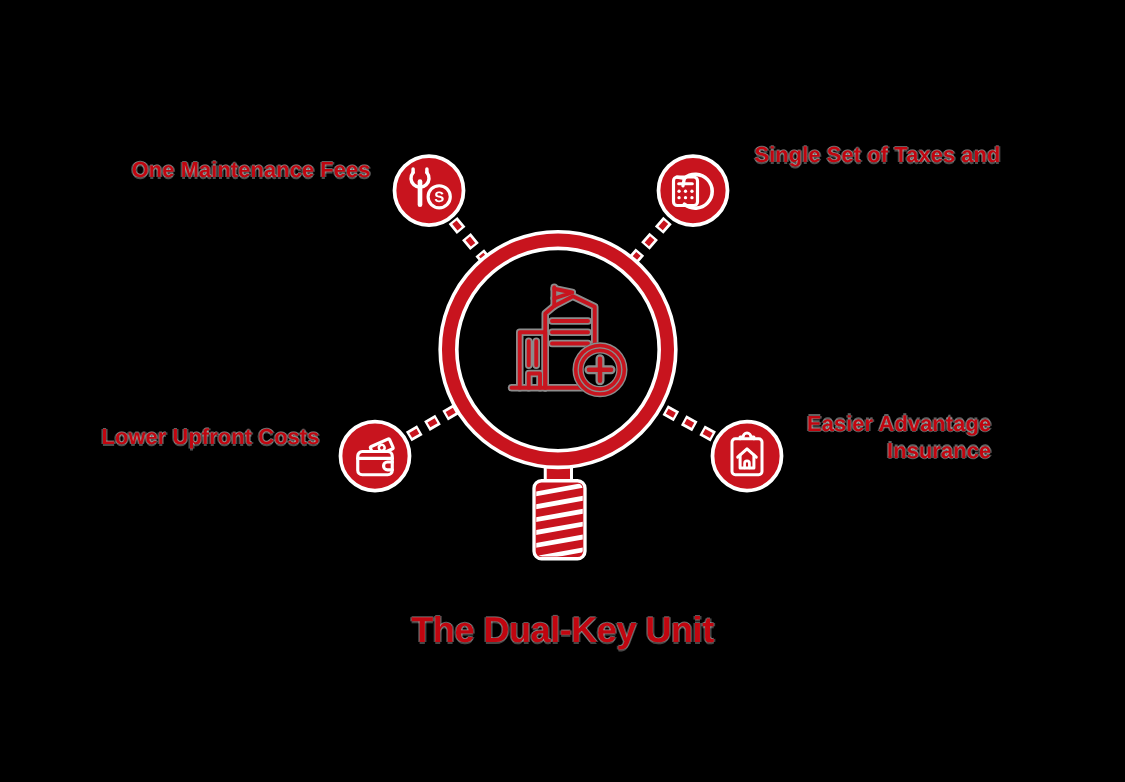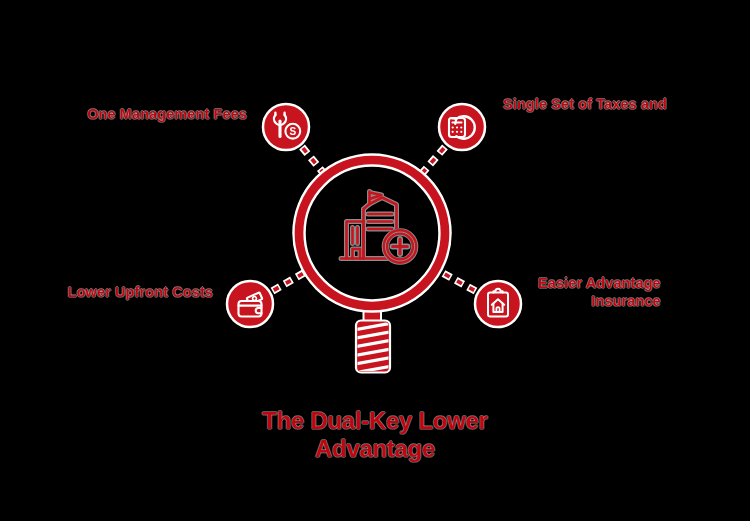--- a/index.html
+++ b/index.html
@@ -140,34 +140,33 @@
       <rect x="-10" y="-11.5" width="20" height="24" rx="2.2"></rect>
       <path d="M -4.6,-11.5 v -1.2 h 2 a 2.6,2.6 0 0 1 5.2,0 h 2 v 1.2"></path>
       <path d="M -6.2,0.8 L 0,-4.8 L 6.2,0.8"></path>
       <path d="M -4.6,-0.6 V 8 H 4.6 V -0.6"></path>
       <path d="M -1.6,8 V 4.8 a 1.6,1.6 0 0 1 3.2,0 V 8" stroke-width="1.8"></path>
     </g>
   </g>
 </svg>
 
   <div class="label right" style="top:106px;right:503px">
-    <div>One Management Fees</div>
+    <div>One Maintenance Fees</div>
   </div>
 
   <div class="label" style="top:96px;left:503px">
     <div>Single Set of Taxes and</div>
   </div>
 
   <div class="label right" style="top:284px;right:537px">
     <div>Lower Upfront Costs</div>
   </div>
 
   <div class="label" style="top:275px;left:538px">
     <div>Easier Advantage</div>
     <div>Insurance</div>
   </div>
 
   <div class="title">
-    <div>The Dual-Key Lower</div>
-    <div>Advantage</div>
+    <div>The Dual-Key Unit</div>
   </div>
 
 </div>
 
 </body></html>

